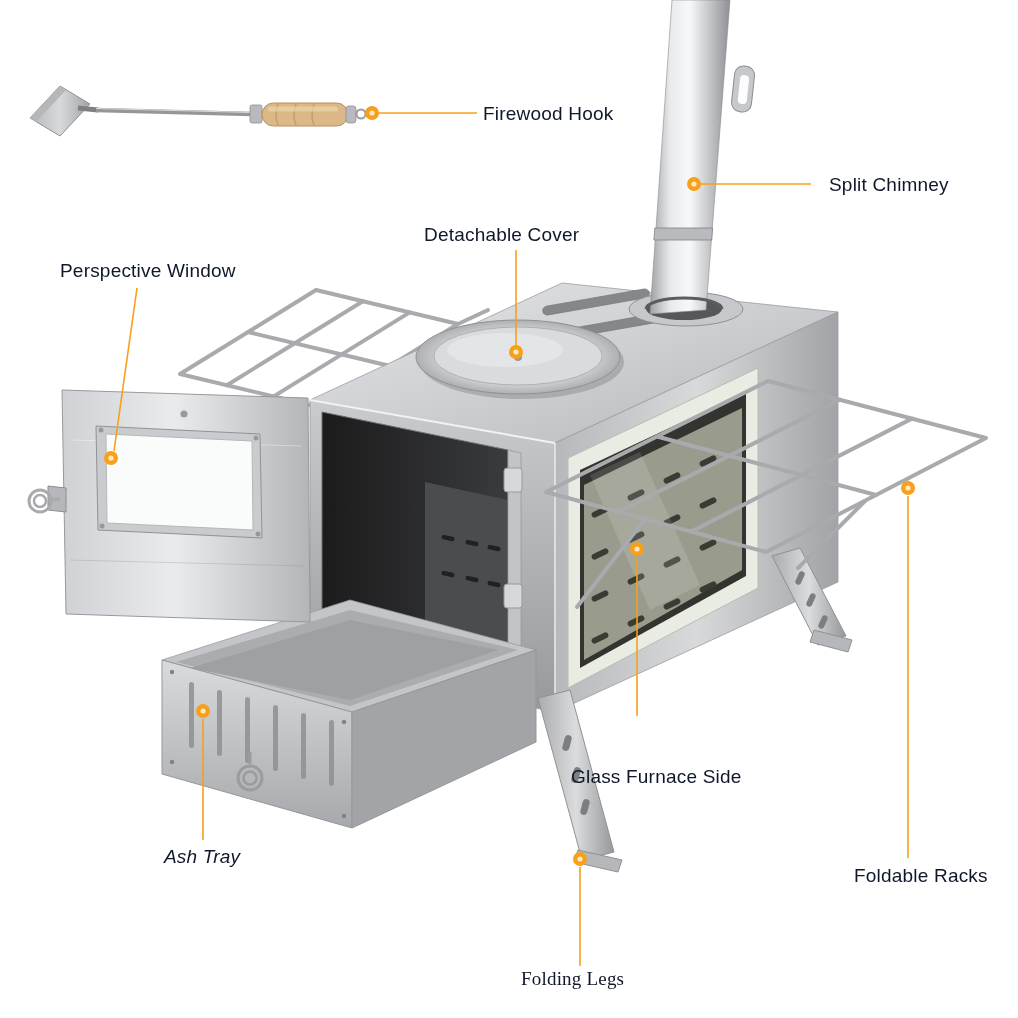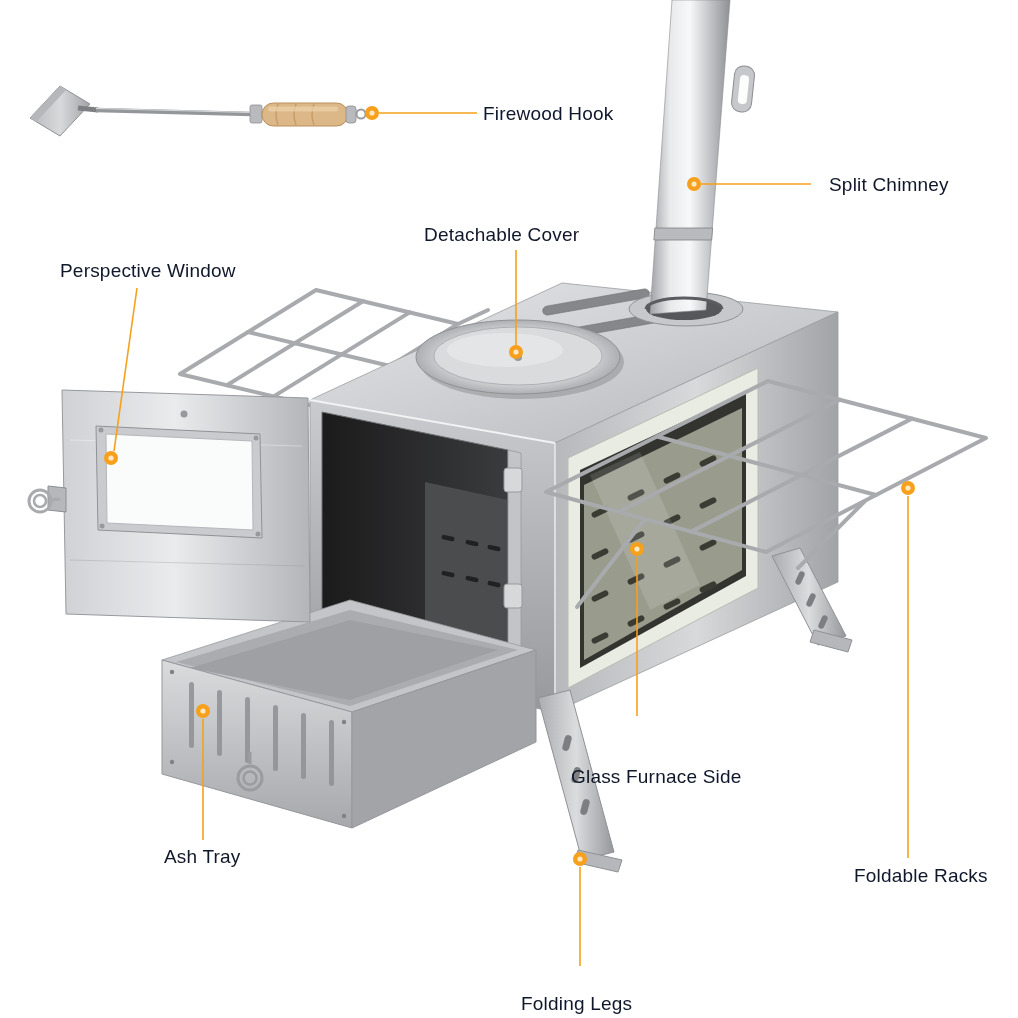--- a/index.html
+++ b/index.html
@@ -301,17 +301,17 @@
           <circle cx="580" cy="859" r="2.6" fill="#FFE8C4"></circle>
         </g>
     </g>
   </svg>
 
   <div class="lbl" style="left:483px; top:103px;">Firewood Hook</div>
   <div class="lbl" style="left:781px; top:174px;margin-left:48px;">Split Chimney</div>
   <div class="lbl" style="left:424px; top:224px;text-align:center;">Detachable Cover</div>
   <div class="lbl" style="left:60px;  top:260px;">Perspective Window</div>
   <div class="lbl" style="left:571px; top:722px;margin-top:44px;">Glass Furnace Side</div>
-  <div class="lbl" style="left:164px; top:846px;">Ash Tray</div>
+  <div class="lbl" style="left:164px; top:846px;font-style:italic;">Ash Tray</div>
   <div class="lbl" style="left:854px; top:865px;">Foldable Racks</div>
-  <div class="lbl" style="left:521px; top:993px;">Folding Legs</div>
+  <div class="lbl" style="left:521px; top:968px;font-family:Liberation Serif, serif;">Folding Legs</div>
 
 </div>
 
 </body></html>

